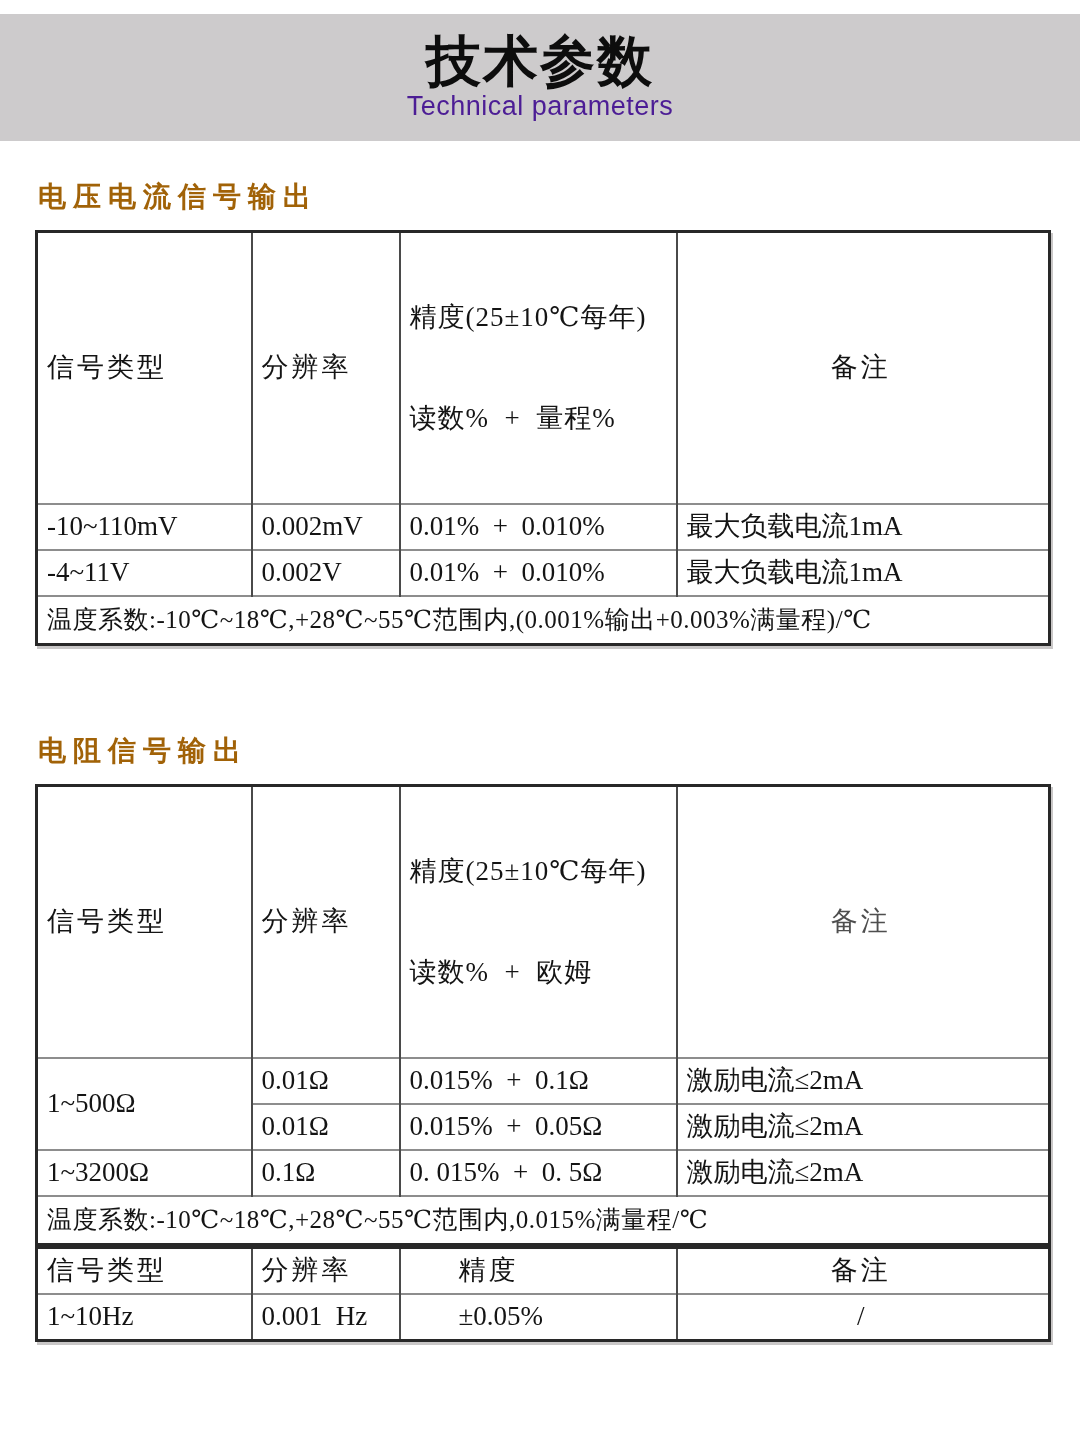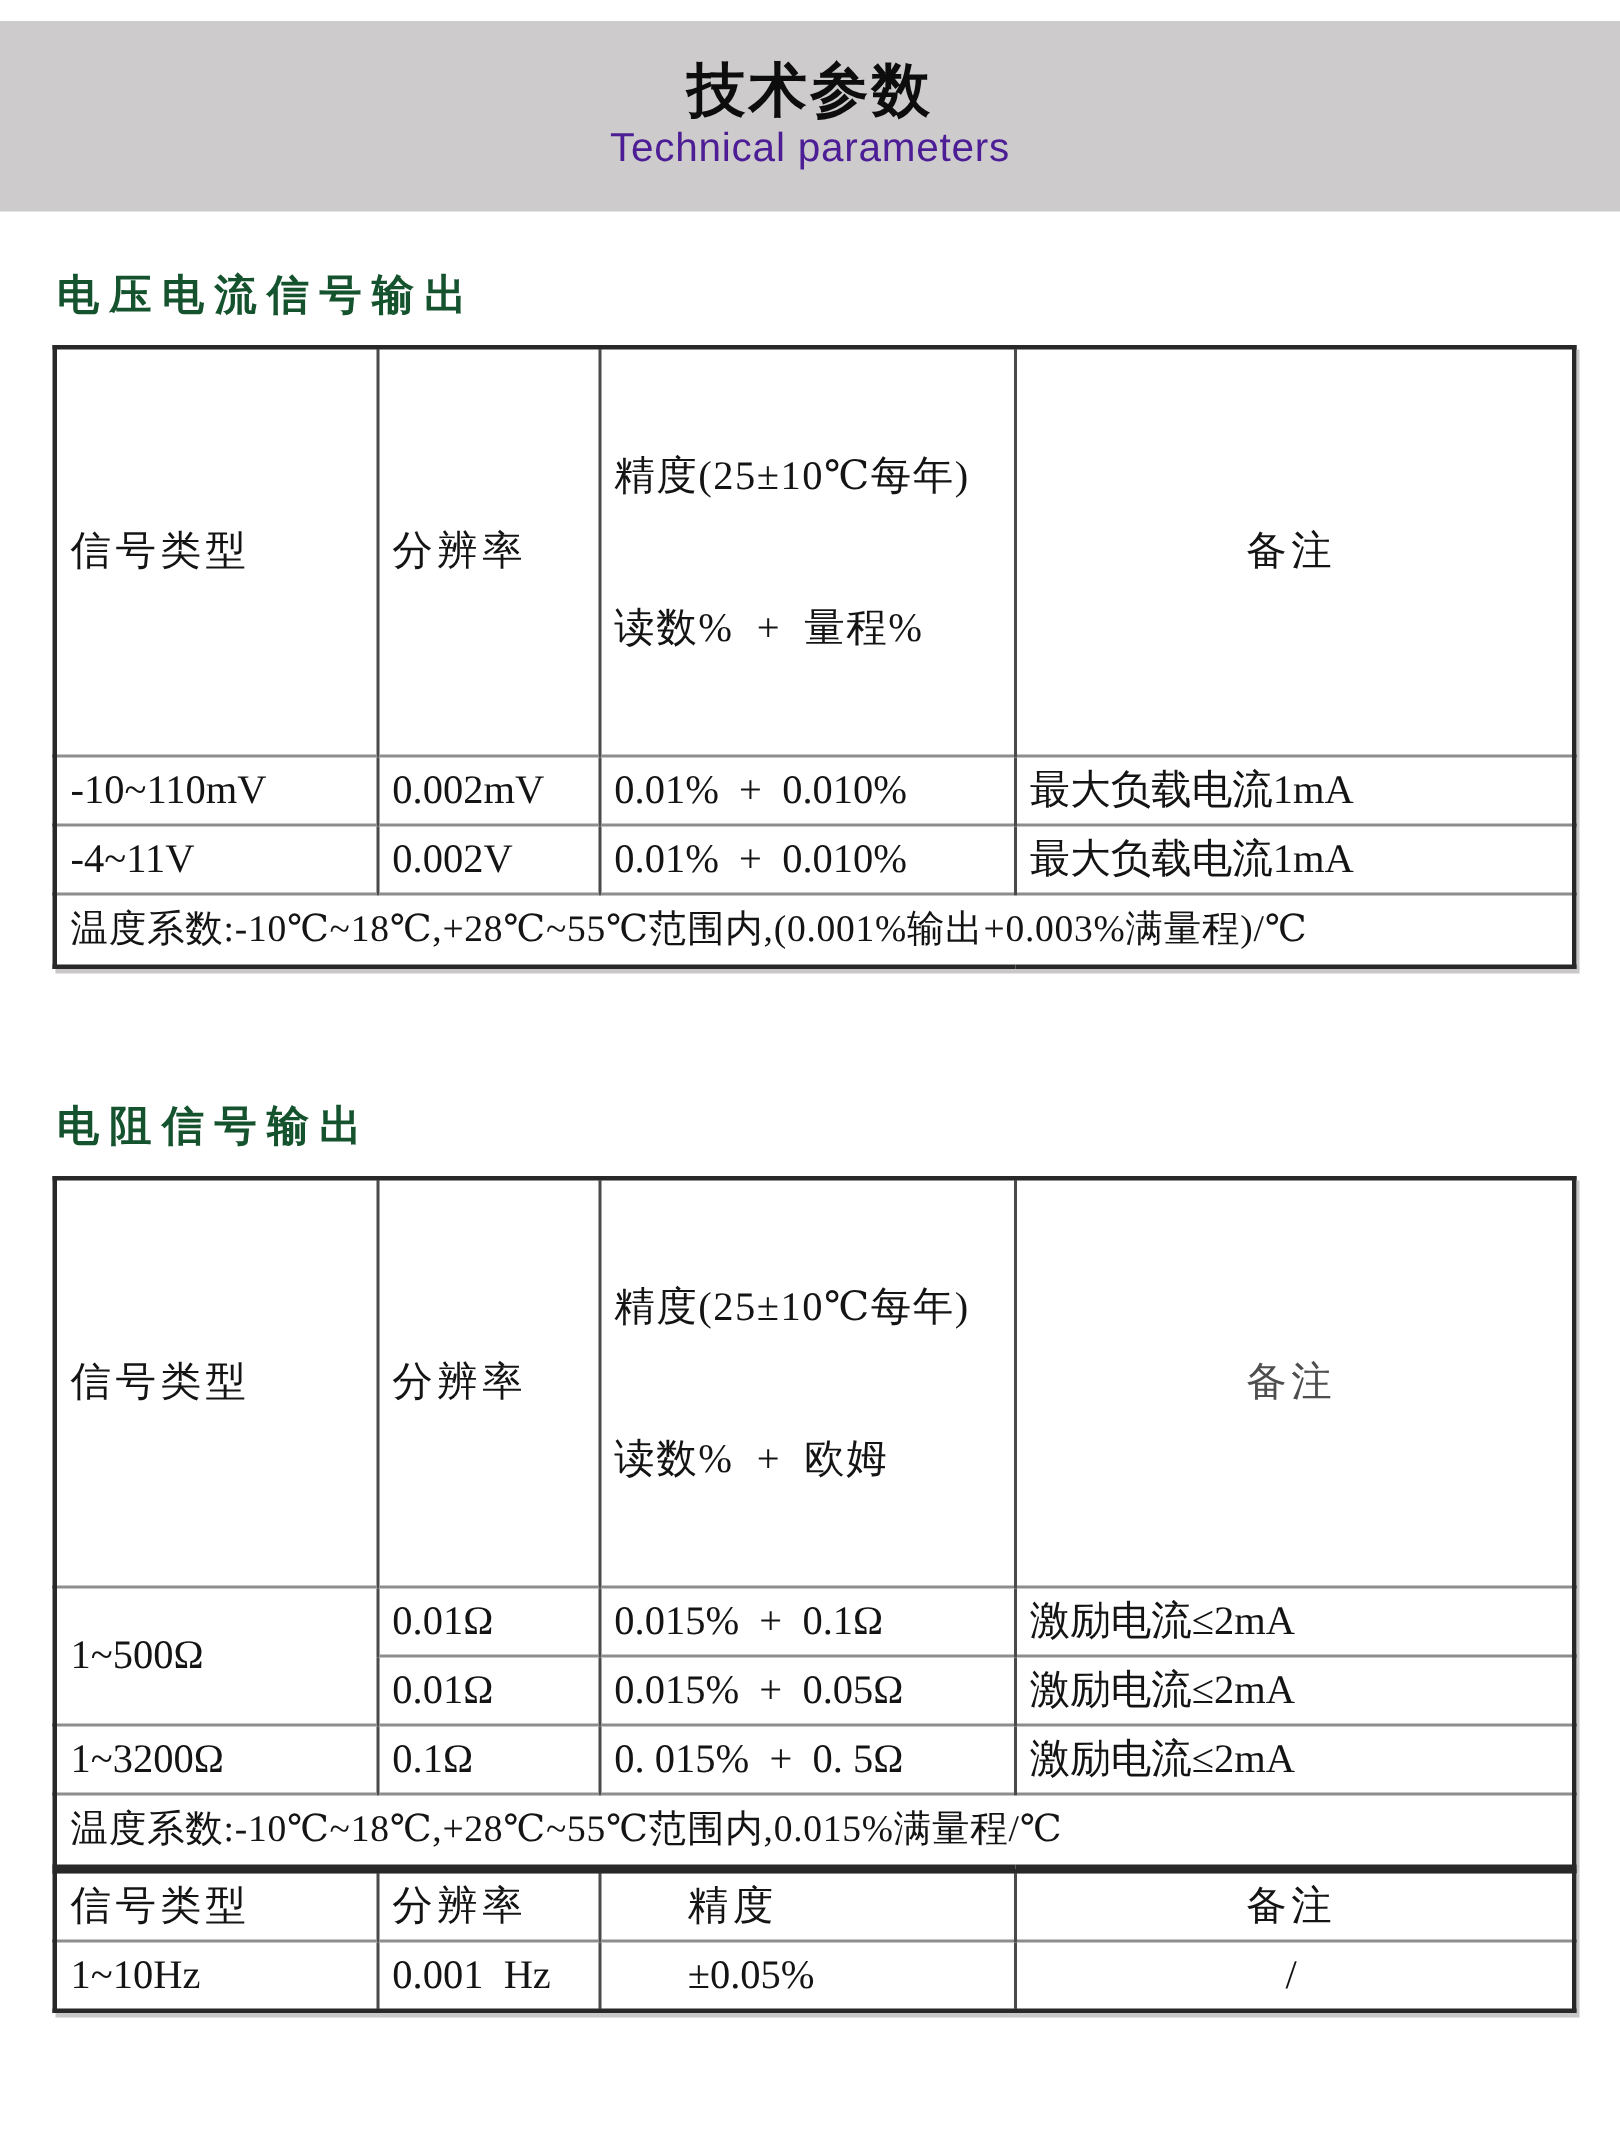--- a/index.html
+++ b/index.html
@@ -10,31 +10,31 @@
   }
   .page{width:1080px;height:1432px;position:relative;}
 
   
   .banner{
     margin-top:14px;height:127px;background:#cdcbcc;
     display:flex;flex-direction:column;align-items:center;justify-content:center;
   }
   .banner-title{
     font-family:"Liberation Sans","DejaVu Sans",sans-serif;
-    font-weight:bold;font-size:39px;line-height:1.05;color:#0d0d0d;letter-spacing:2px;
+    font-weight:bold;font-size:55px;line-height:1.05;color:#0d0d0d;letter-spacing:2px;
   }
   .banner-subtitle{
     font-family:"Liberation Sans","DejaVu Sans",sans-serif;
     font-size:27px;color:#4c1d95;margin-top:1px;letter-spacing:0.5px;
   }
 
   
   .sec-title{
     margin:0;font-size:28px;font-weight:bold;letter-spacing:7px;
-    padding-left:38px;color:#14532d;
+    padding-left:38px;color:#a16207;
   }
   .st1{margin-top:37px;margin-bottom:14px;}
   .st2{margin-top:86px;margin-bottom:14px;}
   .st3{margin-top:36px;margin-bottom:9px;}
 
   
   table.tbl{
     margin-left:35px;width:1013px;
     border-collapse:collapse;table-layout:fixed;
     border:3px solid #282828;

